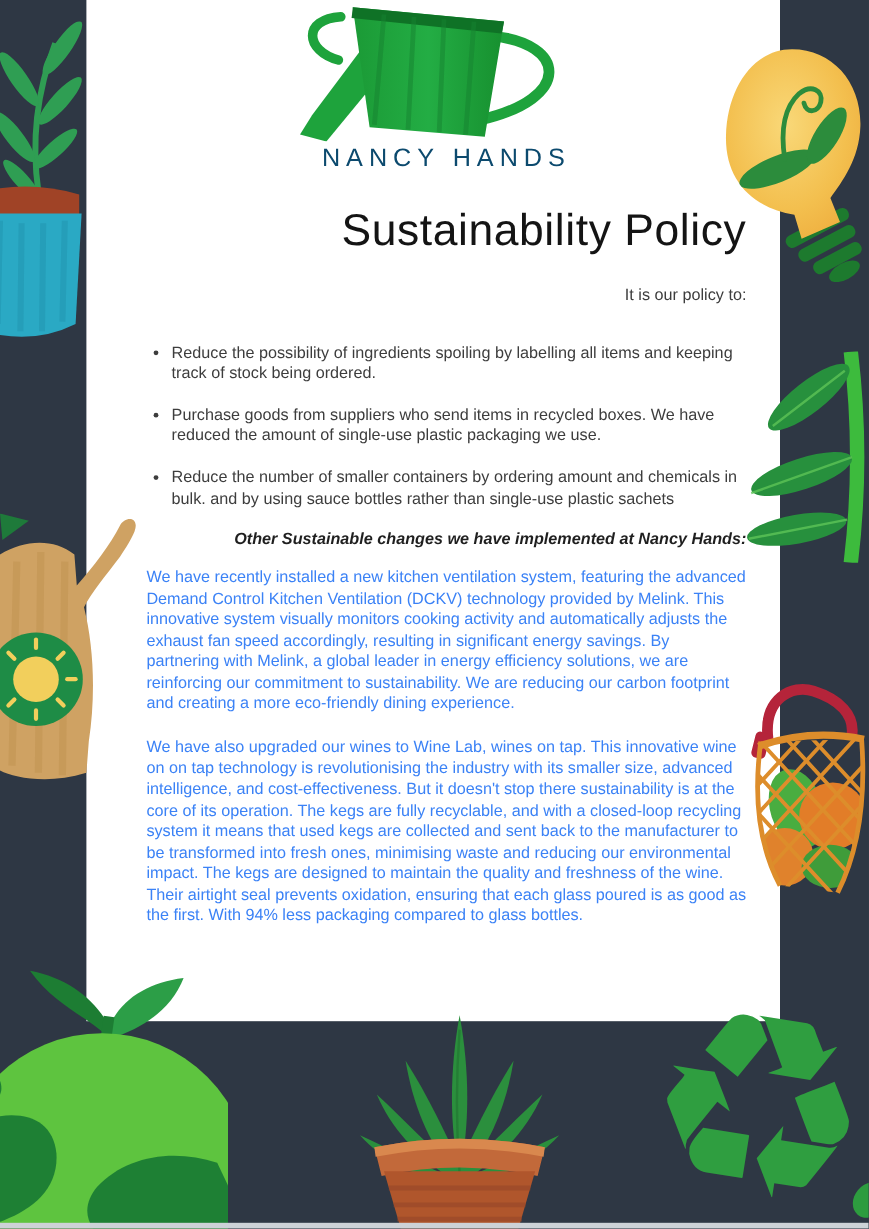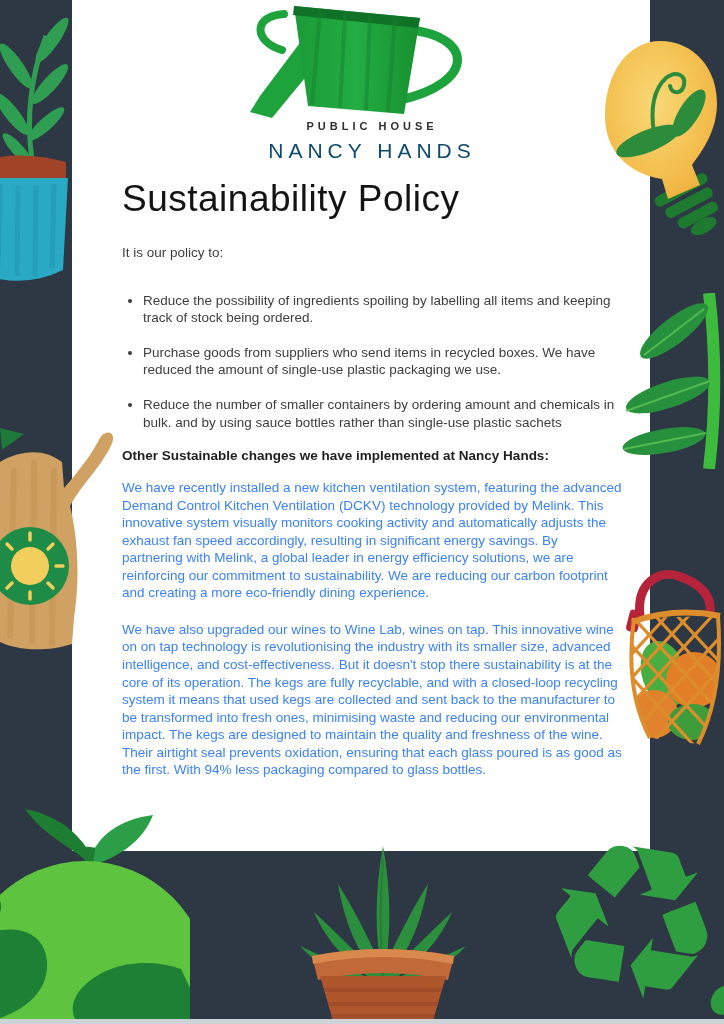--- a/index.html
+++ b/index.html
@@ -7,25 +7,25 @@
         font-family:"Liberation Sans",sans-serif;}
   .card{position:absolute;left:72px;top:0;width:578px;height:851px;background:#ffffff;z-index:1;
         box-sizing:border-box;padding:0 28px 0 50px;}
   .deco{position:absolute;z-index:3;pointer-events:none;}
 
   
   .brand-block{margin-top:120px;text-align:center;color:#2c2c2c;}
   .public-house{font-size:11px;font-weight:700;letter-spacing:4px;color:#2e2e2e;}
   .brand-name{font-size:21px;letter-spacing:5px;color:#0c4a6e;margin-top:7px;font-weight:400;}
   .bar-rest{font-size:10px;font-weight:700;letter-spacing:3px;margin-top:7px;color:#2e2e2e;}
-  .doc-title{font-size:37px;font-weight:500;color:#141414;text-align:left;margin-top:15px;letter-spacing:.5px;}
-  .intro{margin-top:24px;text-align:left;font-size:13.5px;color:#3d3d3d;}
+  .doc-title{font-size:37px;font-weight:500;color:#141414;text-align:right;margin-top:27px;letter-spacing:.5px;}
+  .intro{margin-top:24px;text-align:right;font-size:13.5px;color:#3d3d3d;}
   ul.policy{margin:32px 0 0 0;padding-left:21px;color:#3d3d3d;font-size:13.5px;line-height:1.3;}
   ul.policy li{margin-bottom:17px;}
-  .section-heading{margin-top:17px;text-align:left;font-weight:700;font-size:13.5px;color:#1f1f1f;}
+  .section-heading{margin-top:17px;text-align:right;font-weight:700;font-size:13.5px;color:#1f1f1f;font-style:italic;}
   .body-par{margin:0;font-size:13.5px;line-height:1.3;color:#3b82f6;}
   .p1{margin-top:16px;}
   .p2{margin-top:19px;}
 
   
   .watering-can{left:250px;top:0;width:230px;height:118px;}
   .potted-plant{left:-14px;top:18px;width:96px;height:278px;}
   .lightbulb{left:596px;top:33px;width:128px;height:202px;}
   .teapot{left:0;top:428px;width:118px;height:224px;}
   .leaf-branch{left:612px;top:293px;width:112px;height:176px;}
@@ -38,21 +38,20 @@
              border-radius:50% 50% 50% 50%;transform:rotate(40deg);}
   .bottom-strip{position:absolute;left:0;right:0;bottom:0;height:5px;background:#cdd2d7;z-index:4;}
 </style>
 </head>
 <body>
 
 <div class="page">
 
   <div class="card">
     <div class="brand-block">
-      <div class="public-house">PUBLIC HOUSE</div>
       <div class="brand-name">NANCY HANDS</div>
     </div>
 
     <h1 class="doc-title">Sustainability Policy</h1>
 
     <div class="intro">It is our policy to:</div>
 
     <ul class="policy">
       <li>Reduce the possibility of ingredients spoiling by labelling all items and keeping track of stock being ordered.</li>
       <li>Purchase goods from suppliers who send items in recycled boxes. We have reduced the amount of single-use plastic packaging we use.</li>

